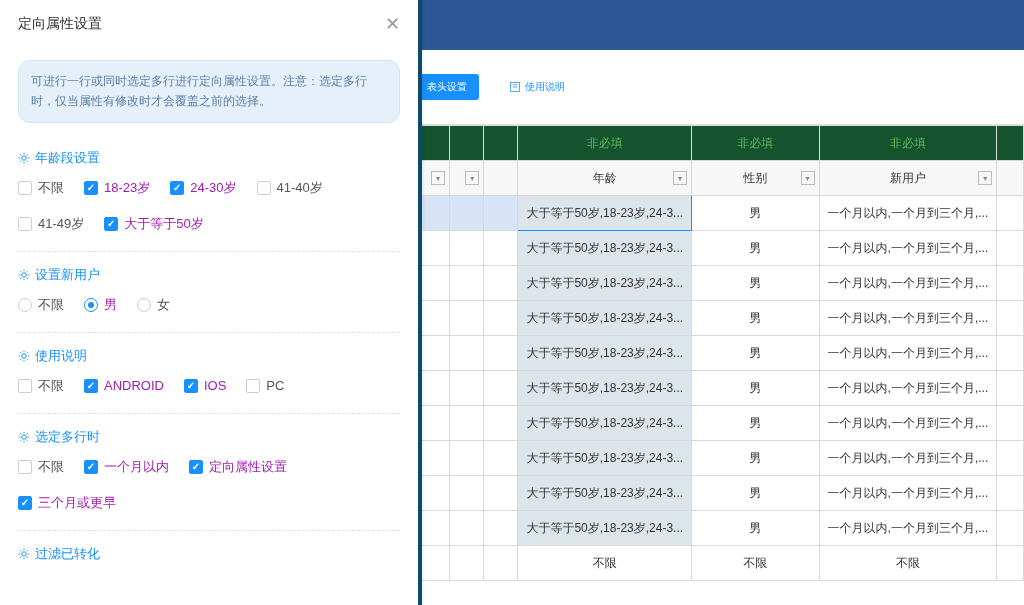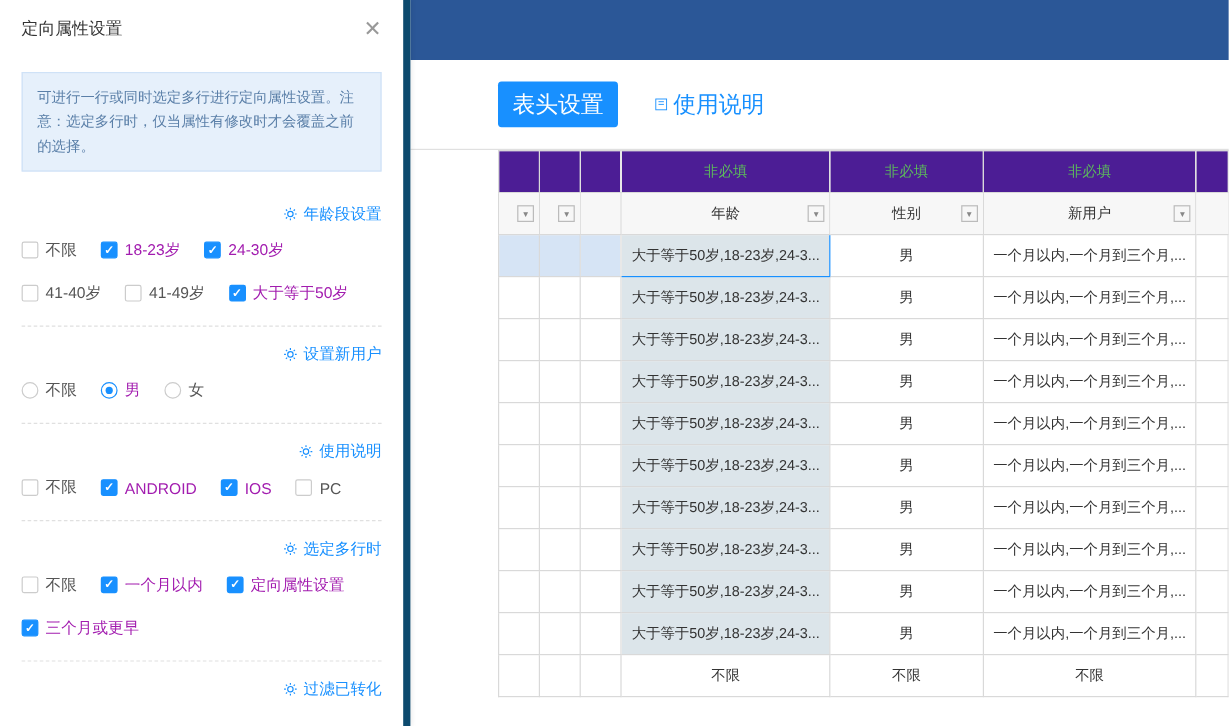--- a/index.html
+++ b/index.html
@@ -3,55 +3,55 @@
 <meta charset="utf-8">
 <style>
 * { box-sizing: border-box; margin: 0; padding: 0; }
 body { font-family: "Microsoft YaHei", Arial, sans-serif; font-size: 13px; color: #333; background: #fff; width: 1024px; height: 605px; overflow: hidden; position: relative; }
 
 
 .top-bar { position: absolute; top: 0; left: 0; right: 0; height: 50px; background: #2b5797; }
 
 
 .sec-toolbar { position: absolute; top: 50px; left: 0; right: 0; height: 75px; background: #fff; border-bottom: 1px solid #e0e0e0; display: flex; align-items: center; gap: 30px; padding-left: 415px; }
-.sec-toolbar .btn { color: #1890ff; font-size: 19px; cursor: pointer; display: inline-flex; align-items: center; gap: 4px; }
+.sec-toolbar .btn { color: #1890ff; font-size: 10px; cursor: pointer; display: inline-flex; align-items: center; gap: 4px; }
 .sec-toolbar .btn.primary { background: #1890ff; color: #fff; padding: 6px 12px; border-radius: 3px; }
 
 
 .table-area { position: absolute; top: 125px; left: 0; right: 0; bottom: 0; overflow: hidden; }
 
 .table-wrap { position: absolute; left: 415px; right: 0; top: 0; bottom: 0; overflow: hidden; }
 
 table { border-collapse: collapse; table-layout: fixed; }
 th, td { border: 1px solid #d9d9d9; height: 35px; font-size: 12px; text-align: center; overflow: hidden; text-overflow: ellipsis; white-space: nowrap; padding: 0 8px; }
 
 .col-narrow { width: 40px; }
 .col-age { width: 165px; }
 .col-sex { width: 153px; }
 .col-new { width: 175px; }
 .col-last { width: 30px; }
 
-.header-top-cell { background: #4c1d95; color: #5cb85c; font-weight: normal; }
+.header-top-cell { background: #14532d; color: #5cb85c; font-weight: normal; }
 .header-th { background: #f7f7f7; position: relative; font-weight: normal; }
 .filter-icon { position: absolute; right: 4px; top: 50%; transform: translateY(-50%); width: 14px; height: 14px; border: 1px solid #bbb; display: inline-flex; align-items: center; justify-content: center; font-size: 8px; color: #888; }
 
 td.age-cell { background: #dce5ea; text-align: right; }
 td.sel-age { border: 1px solid #1890ff; background: #dce5ea; }
 td.row-sel { background: #d6e4f5; }
 td.limit-cell { text-align: center; }
 
 
-.dialog { position: absolute; left: 0; top: 0; width: 342px; bottom: 0; background: #fff; border-right: 6px solid #0c4a6e; box-shadow: 1px 0 4px rgba(0,0,0,0.08); z-index: 10; display: flex; flex-direction: column; }
+.dialog { position: absolute; left: 0; top: 0; width: 422px; bottom: 0; background: #fff; border-right: 4px solid #0c4a6e; box-shadow: 1px 0 4px rgba(0,0,0,0.08); z-index: 10; display: flex; flex-direction: column; }
 .dialog-header { padding: 13px 18px; display: flex; justify-content: space-between; align-items: center; border-bottom: 0; }
 .dialog-title { font-size: 14px; color: #333; }
 .close-x { font-size: 18px; color: #999; cursor: pointer; font-weight: 300; }
-.dialog-info { margin: 12px 18px 10px; padding: 10px 12px; background: #e6f0fb; border: 1px solid #cfe2f7; color: #5a7fa8; font-size: 12px; line-height: 1.7; border-radius: 0; }
+.dialog-info { margin: 12px 18px 10px; padding: 10px 12px; background: #e6f0fb; border: 1px solid #cfe2f7; color: #5a7fa8; font-size: 12px; line-height: 1.7; border-radius: 12px; }
 .dialog-body { flex: 1; overflow-y: auto; padding: 0 18px 18px; }
 
-.section { margin-top: 18px; border-top: 1px dashed #e0e0e0; padding-top: 14px; text-align: right; }
+.section { margin-top: 18px; border-top: 1px dashed #e0e0e0; padding-top: 14px; }
 .section:first-child { border-top: none; padding-top: 8px; margin-top: 8px; }
 .section-title { color: #1890ff; font-size: 13px; display: inline-flex; align-items: center; gap: 5px; margin-bottom: 12px; cursor: pointer; }
 .gear { width: 12px; height: 12px; display: inline-block; }
 .options { display: flex; flex-wrap: wrap; gap: 18px 20px; }
 .opt { display: inline-flex; align-items: center; gap: 6px; font-size: 13px; color: #555; cursor: pointer; }
 .opt.checked-label { color: #a21caf; }
 .chk { width: 14px; height: 14px; border: 1px solid #ccc; border-radius: 2px; display: inline-flex; align-items: center; justify-content: center; flex-shrink: 0; background: #fff; }
 .chk.on { background: #1890ff; border-color: #1890ff; color: #fff; font-size: 10px; font-weight: bold; }
 .chk.on::after { content: "✓"; }
 .rdo { width: 14px; height: 14px; border: 1px solid #ccc; border-radius: 50%; display: inline-flex; align-items: center; justify-content: center; flex-shrink: 0; background: #fff; }

